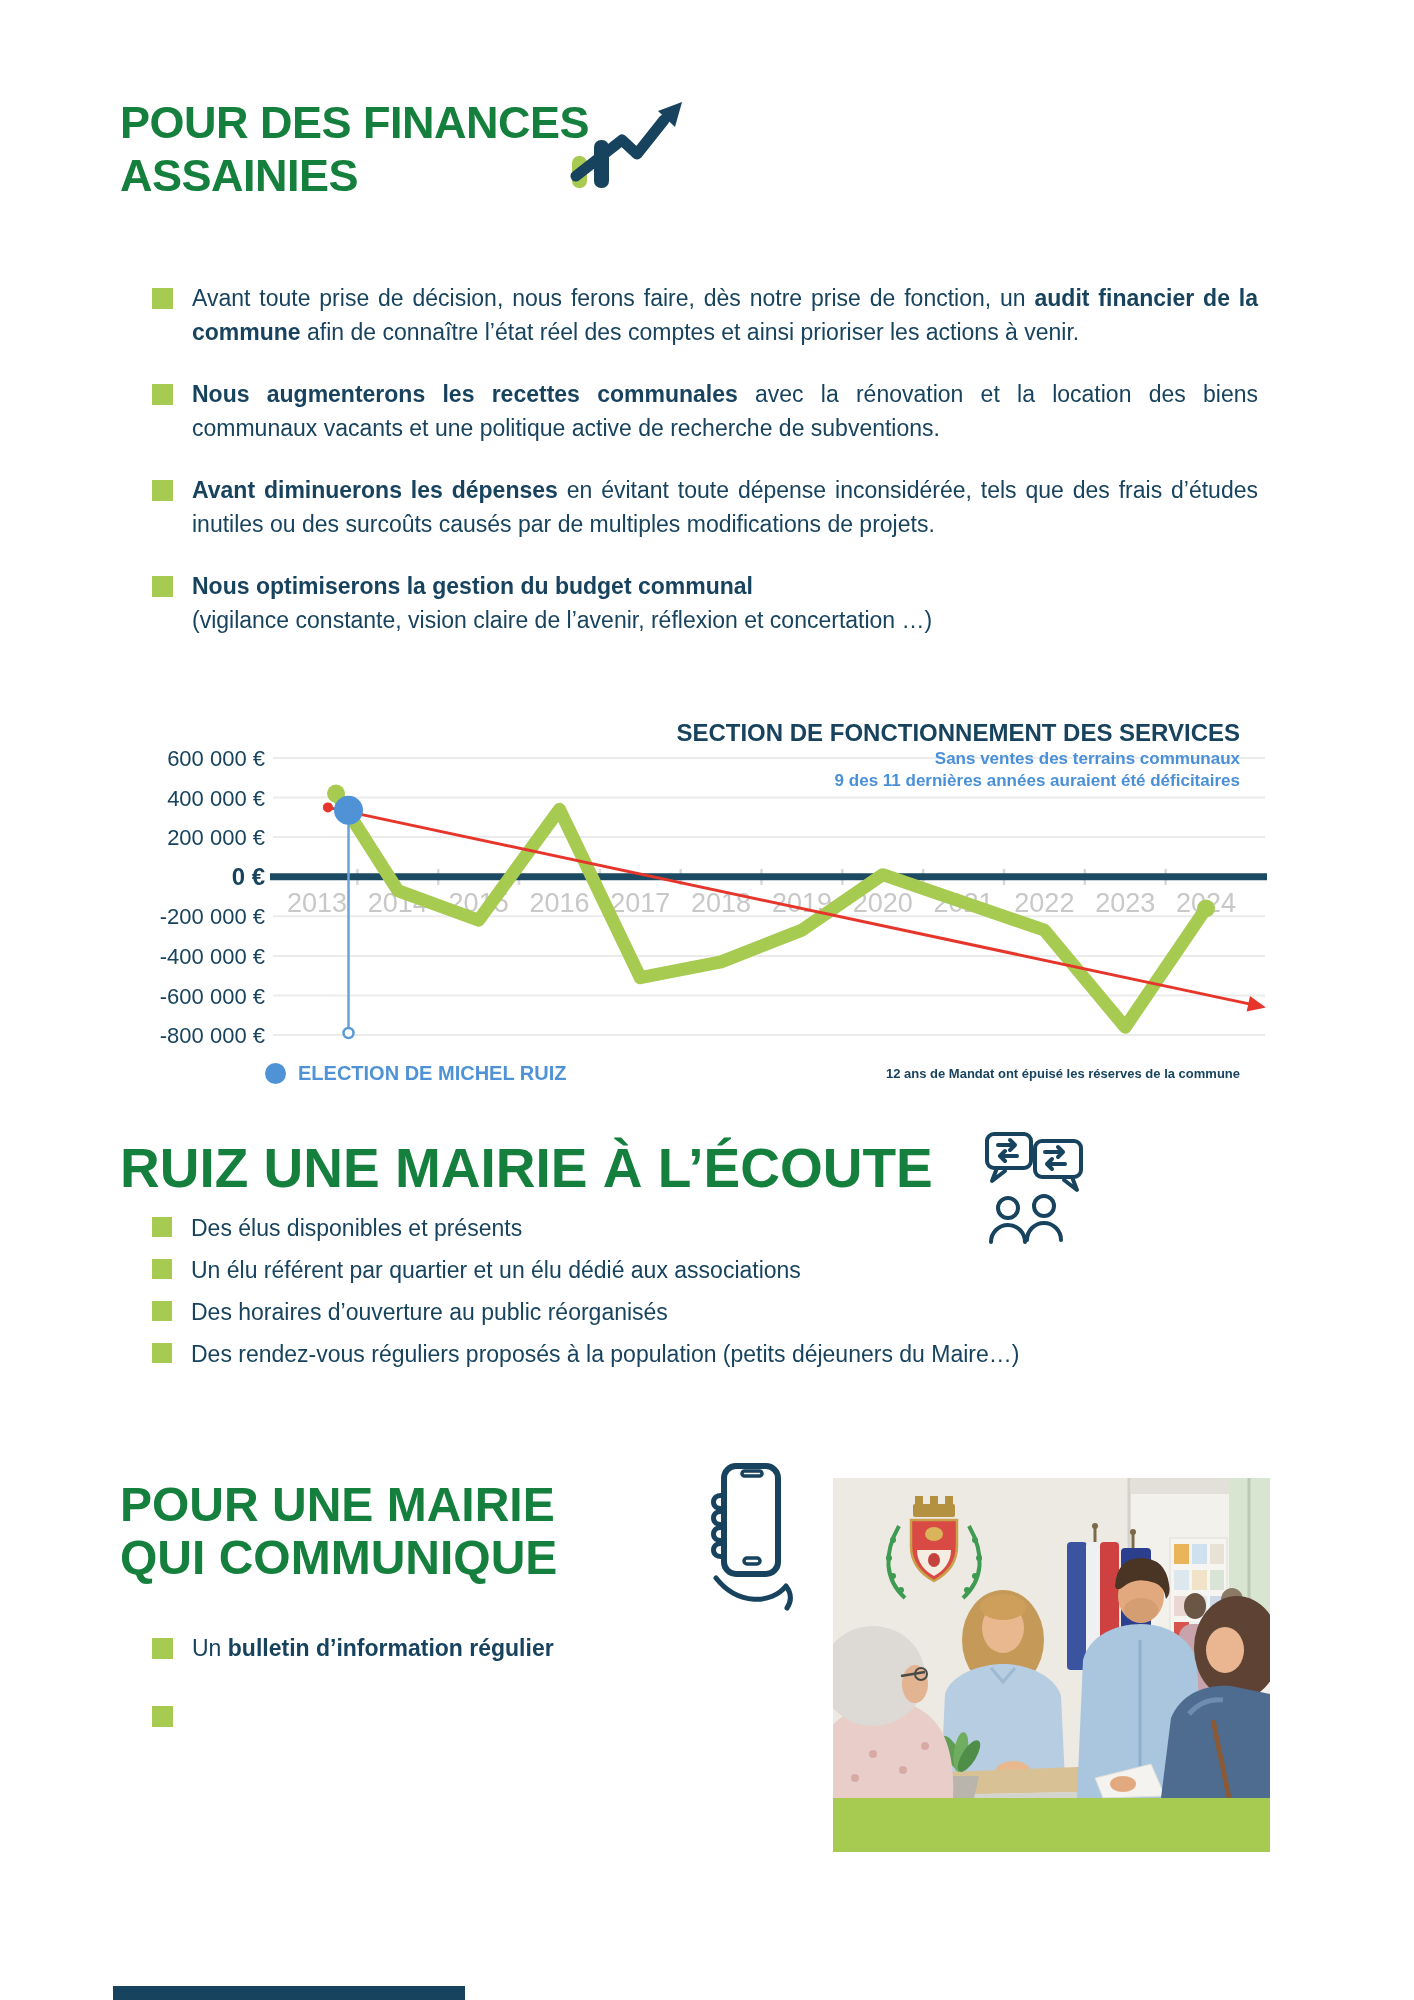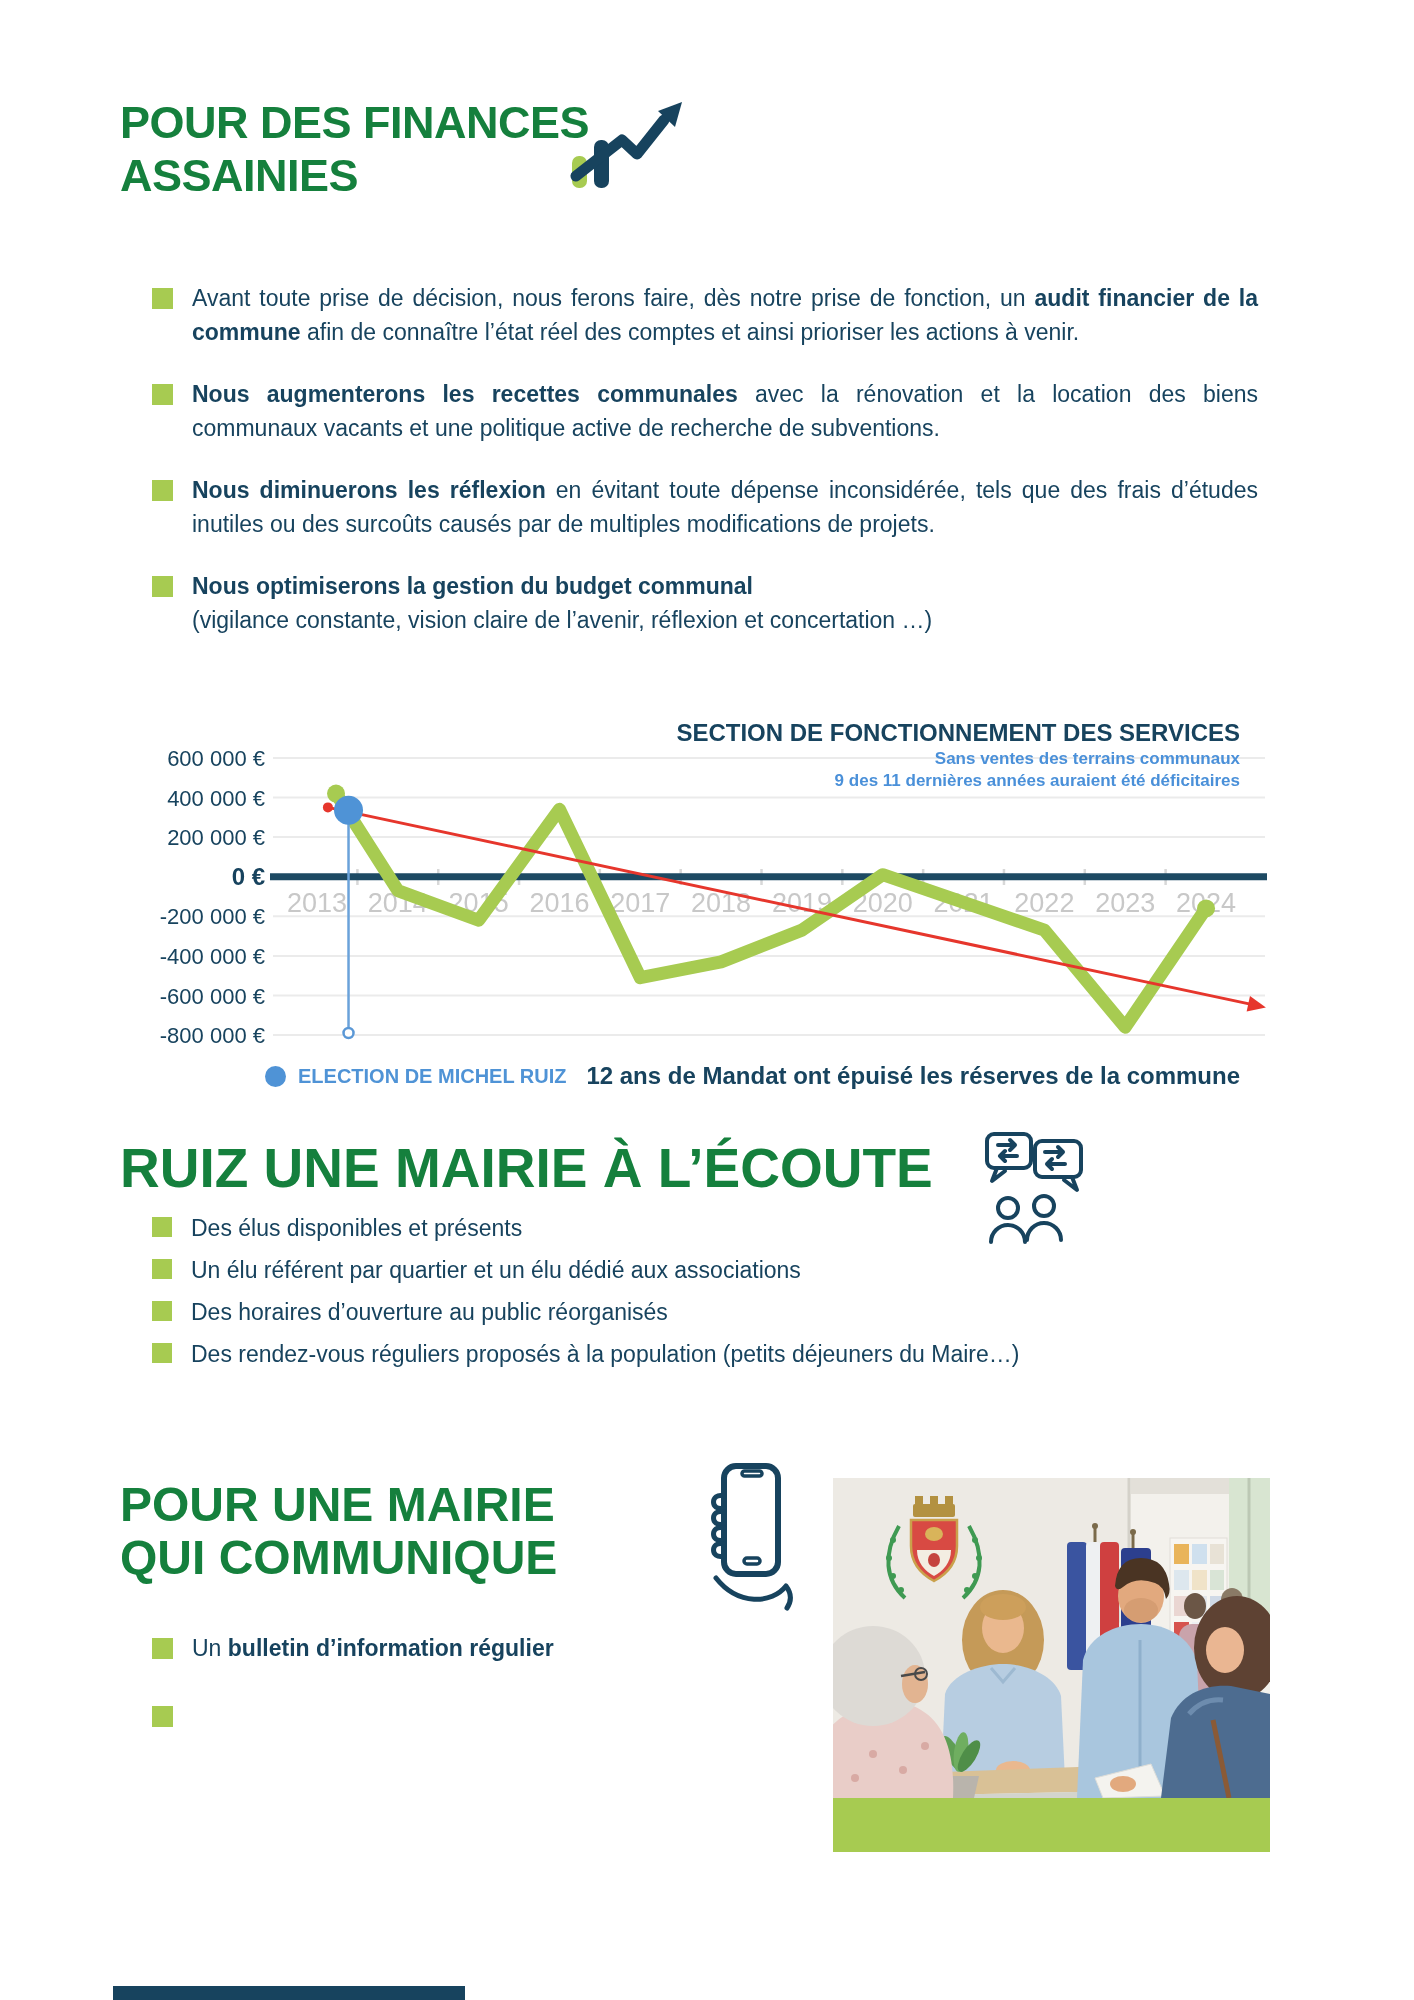--- a/index.html
+++ b/index.html
@@ -19,21 +19,21 @@
   .b-fin{left:152px;top:282px;width:1106px;}
   .b-fin .bullet-row{margin-bottom:29px;}
   .b-eco{left:152px;top:1212px;width:1060px;}
   .b-eco .bullet-row{margin-bottom:8.5px;}
   .b-eco .sq{width:20px;height:20px;margin-top:5px;}
   .b-com{left:152px;top:1632px;width:545px;}
   .b-com .bullet-row{margin-bottom:34px;}
   .legend{position:absolute;left:120px;top:1062px;width:1160px;display:flex;align-items:center;}
   .legend-dot{flex:0 0 auto;width:21px;height:21px;border-radius:50%;background:#4f93d6;margin:0 12px 0 145px;}
   .legend-label{color:#4f93d6;font-weight:700;font-size:20px;white-space:nowrap;}
-  .legend-caption{margin-left:auto;margin-right:40px;font-weight:700;font-size:24px;color:#17435e;white-space:nowrap;}
+  .legend-caption{margin-left:auto;margin-right:40px;font-weight:700;font-size:13px;color:#17435e;white-space:nowrap;}
   .chart-wrap{position:absolute;left:120px;top:712px;width:1160px;height:350px;}
   .photo{position:absolute;left:833px;top:1478px;width:437px;height:320px;overflow:hidden;}
   .photo-bar{position:absolute;left:833px;top:1798px;width:437px;height:54px;background:#a7cb51;}
   .peek{position:absolute;left:113px;top:1986px;width:352px;height:14px;background:#17435e;}
   .icon-fin{position:absolute;left:570px;top:100px;}
   .icon-eco{position:absolute;left:984px;top:1130px;}
   .icon-com{position:absolute;left:680px;top:1460px;}
 </style>
 </head>
 <body>
@@ -58,21 +58,21 @@
       <div class="bullet-row">
         <span class="sq"></span>
         <div class="btext"><span>Avant toute prise de décision, nous ferons faire, dès notre prise de fonction, un </span><span class="b">audit financier de la commune</span><span> afin de connaître l’état réel des comptes et ainsi prioriser les actions à venir.</span></div>
       </div>
       <div class="bullet-row">
         <span class="sq"></span>
         <div class="btext"><span class="b">Nous augmenterons les recettes communales</span><span> avec la rénovation et la location des biens communaux vacants et une politique active de recherche de subventions.</span></div>
       </div>
       <div class="bullet-row">
         <span class="sq"></span>
-        <div class="btext"><span class="b">Nous diminuerons les réflexion</span><span> en évitant toute dépense inconsidérée, tels que des frais d’études inutiles ou des surcoûts causés par de multiples modifications de projets.</span></div>
+        <div class="btext"><span class="b">Avant diminuerons les dépenses</span><span> en évitant toute dépense inconsidérée, tels que des frais d’études inutiles ou des surcoûts causés par de multiples modifications de projets.</span></div>
       </div>
       <div class="bullet-row">
         <span class="sq"></span>
         <div class="btext"><span class="b">Nous optimiserons la gestion du budget communal</span><br><span>(vigilance constante, vision claire de l’avenir, réflexion et concertation …)</span></div>
       </div>
     </div>
 
   <div class="chart-wrap">
     <svg id="chart-svg" width="1160" height="350" viewBox="0 0 1160 350">
         <line x1="153" x2="1145" y1="45.89999999999998" y2="45.89999999999998" stroke="#ebebeb" stroke-width="2"></line>

